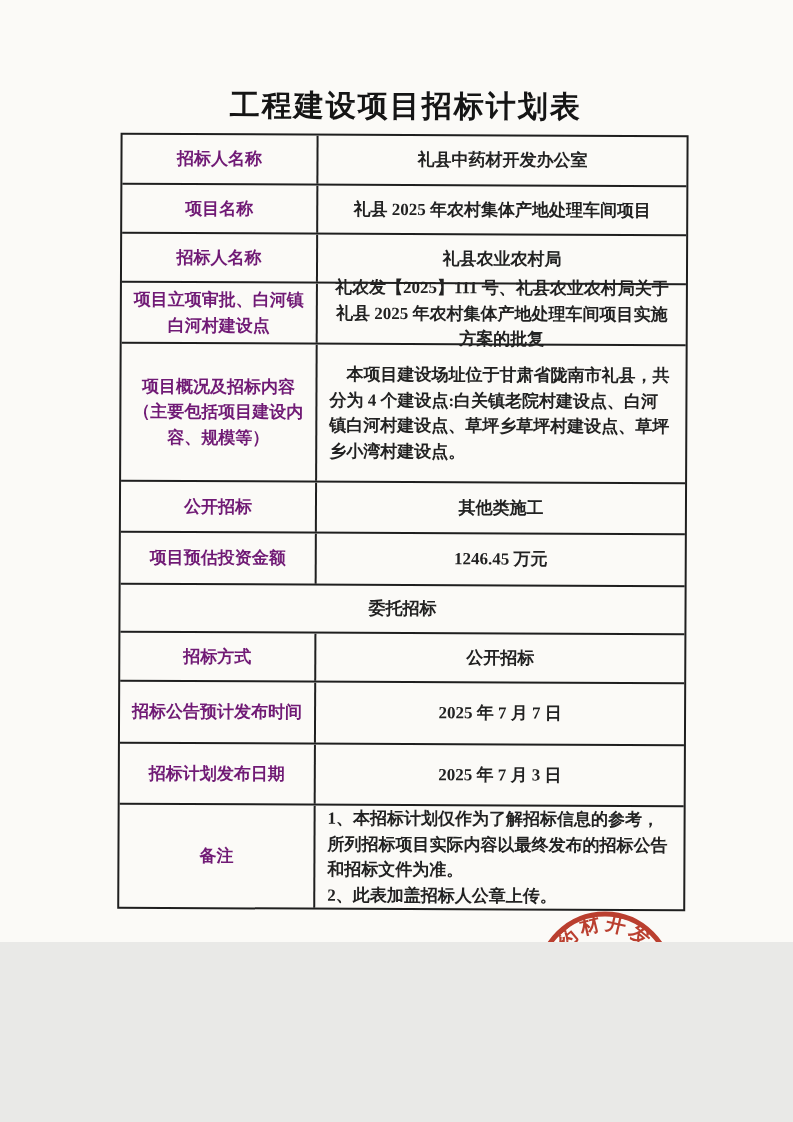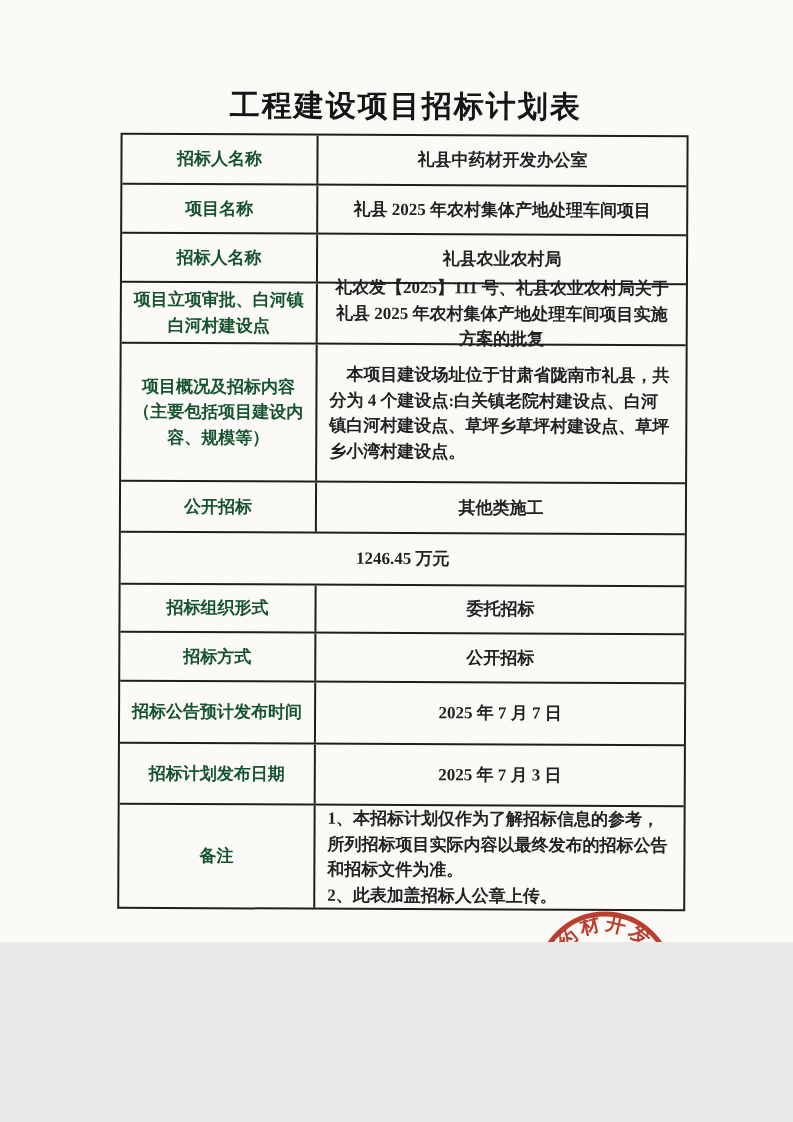--- a/index.html
+++ b/index.html
@@ -51,21 +51,21 @@
     line-height:1.5;
   }
   .cell.label{
     width:196px;
     min-width:196px;
     border-right:2px solid #1f1f1f;
     justify-content:center;
     text-align:center;
     font-weight:bold;
     padding:2px 8px;
-    color:#14532d;
+    color:#701a75;
   }
   .cell.value{
     flex:1;
     justify-content:center;
     text-align:center;
     padding:2px 12px;
     font-weight:bold;
     color:#222;
   }
   .cell.value.left{
@@ -149,25 +149,25 @@
           <div class="para indent">本项目建设场址位于甘肃省陇南市礼县，共分为 4 个建设点:白关镇老院村建设点、白河镇白河村建设点、草坪乡草坪村建设点、草坪乡小湾村建设点。</div>
         </div>
       </div>
 
       <div class="row r6">
         <div class="cell label">公开招标</div>
         <div class="cell value">其他类施工</div>
       </div>
 
       <div class="row r7">
+        <div class="cell label">项目预估投资金额</div>
         <div class="cell value">1246.45 万元</div>
       </div>
 
       <div class="row r8">
-        <div class="cell label">招标组织形式</div>
         <div class="cell value">委托招标</div>
       </div>
 
       <div class="row r9">
         <div class="cell label">招标方式</div>
         <div class="cell value">公开招标</div>
       </div>
 
       <div class="row r10">
         <div class="cell label">招标公告预计发布时间</div>

